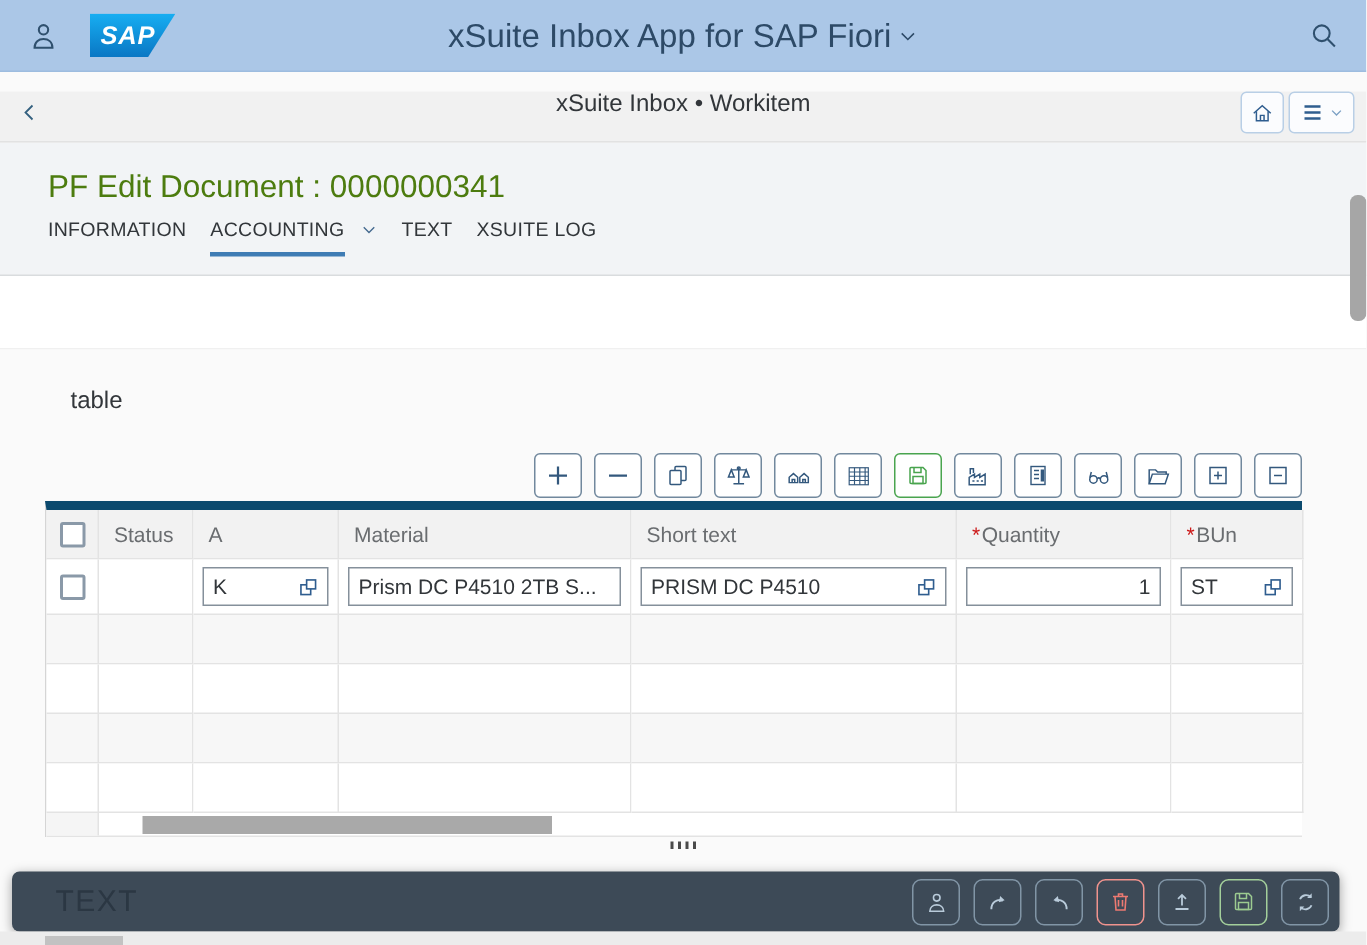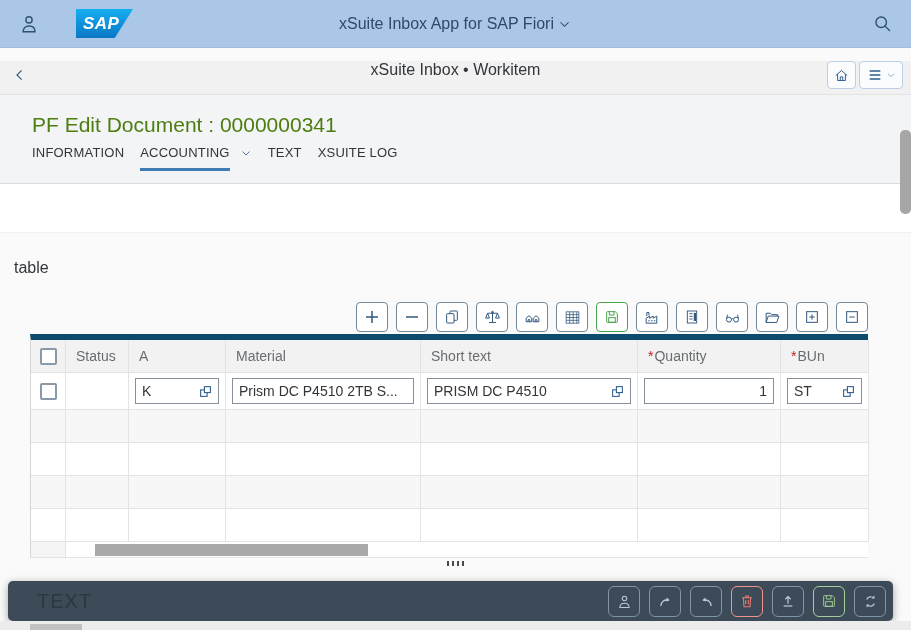--- a/index.html
+++ b/index.html
@@ -2,24 +2,24 @@
 <html><head>
 <meta charset="utf-8">
 <style>
   * { margin:0; padding:0; box-sizing:border-box; }
   html,body { width:911px; height:630px; }
   body { font-family:"Liberation Sans", sans-serif; color:#32363a; background:#fafafa; }
   .app { position:relative; width:911px; height:630px; overflow:hidden; background:#fafafa; }
 
   
   .shell { height:48px; background:#abc7e7; display:flex; align-items:center; padding:0 18px; position:relative; border-bottom:1px solid #9dbcdf; }
-  .shell-left { display:flex; align-items:center; gap:36px; }
+  .shell-left { display:flex; align-items:center; gap:20px; }
   .icon-btn { background:none; border:none; cursor:pointer; display:flex; align-items:center; justify-content:center; color:#2f506e; padding:0; }
   .sap-logo { width:57px; height:29px; background:linear-gradient(180deg,#17aef2,#0a77c4); clip-path:polygon(0 0,100% 0,68% 100%,0 100%); display:flex; align-items:center; color:#fff; font-weight:bold; font-style:italic; font-size:17px; padding-left:7px; letter-spacing:.5px; }
-  .shell-title { position:absolute; left:50%; top:0; height:48px; transform:translateX(-50%); display:flex; align-items:center; gap:4px; font-size:16px; color:#2d4a67; cursor:pointer; white-space:nowrap; }
+  .shell-title { position:absolute; left:50%; top:0; height:48px; transform:translateX(-50%); display:flex; align-items:center; gap:4px; font-size:22px; color:#2d4a67; cursor:pointer; white-space:nowrap; }
   .shell-right { margin-left:auto; }
 
   
   .navbar { height:34px; background:#f1f1f1; border-bottom:1px solid #e2e2e2; display:flex; padding:0 8px; position:relative;margin-top:13px; }
   .nav-title { position:absolute; left:50%; transform:translateX(-50%); font-size:16px; color:#32363a; white-space:nowrap; }
   .nav-actions { margin-left:auto; display:flex; gap:3px; }
   .nav-btn { height:28px; border:1px solid #b9cfe6; background:#fbfcfe; border-radius:4px; color:#2f5d8f; display:flex; align-items:center; justify-content:center; cursor:pointer; }
   .nav-btn.home { width:29px; }
   .nav-btn.menu { width:44px; gap:3px; }
   .back-btn { color:#33607f; width:24px; height:28px; }
@@ -30,21 +30,21 @@
   .tabs { display:flex; gap:16px; font-size:13px; }
   .tab { display:flex; align-items:flex-start; gap:10px; cursor:pointer; color:#32363a; letter-spacing:.2px; }
   .tab .lbl { padding-bottom:8px; border-bottom:3px solid transparent; }
   .tab.selected .lbl { border-bottom-color:#3f7cb4; }
   .tab .chev { color:#44698e; margin-top:2px; }
 
   .white-strip { height:49px; background:#ffffff; border-bottom:1px solid #f0f0f0; }
 
   
   .section { background:#fafafa; }
-  .section-title { padding:26px 0 0 14px; font-size:16px; color:#32363a; }
+  .section-title { padding:26px 0 0 47px; font-size:16px; color:#32363a; }
   .toolbar { display:flex; justify-content:flex-end; gap:8px; margin:25px 43px 2px 0; }
   .tbtn { width:32px; height:30px; background:#fff; border:1px solid #71889d; border-radius:4px; color:#33587d; display:flex; align-items:center; justify-content:center; cursor:pointer; }
   .tbtn.save { border-color:#49a44e; color:#49a44e; }
 
   
   .grid { margin-left:30px; width:838px; border-top:6px solid #0c4a6e; border-left:1px solid #d5d5d5; background:#fff; }
   .g-row { display:grid; grid-template-columns:35px 63px 97px 195px 217px 143px 88px; }
   .g-cell { border-right:1px solid #e3e3e3; border-bottom:1px solid #e3e3e3; display:flex; align-items:center; padding:0 10px; overflow:hidden; }
   .g-cell.cb { justify-content:center; padding:0; }
   .hdr .g-cell { background:#f2f2f2; color:#6a6d70; font-size:14px; height:33px; }

